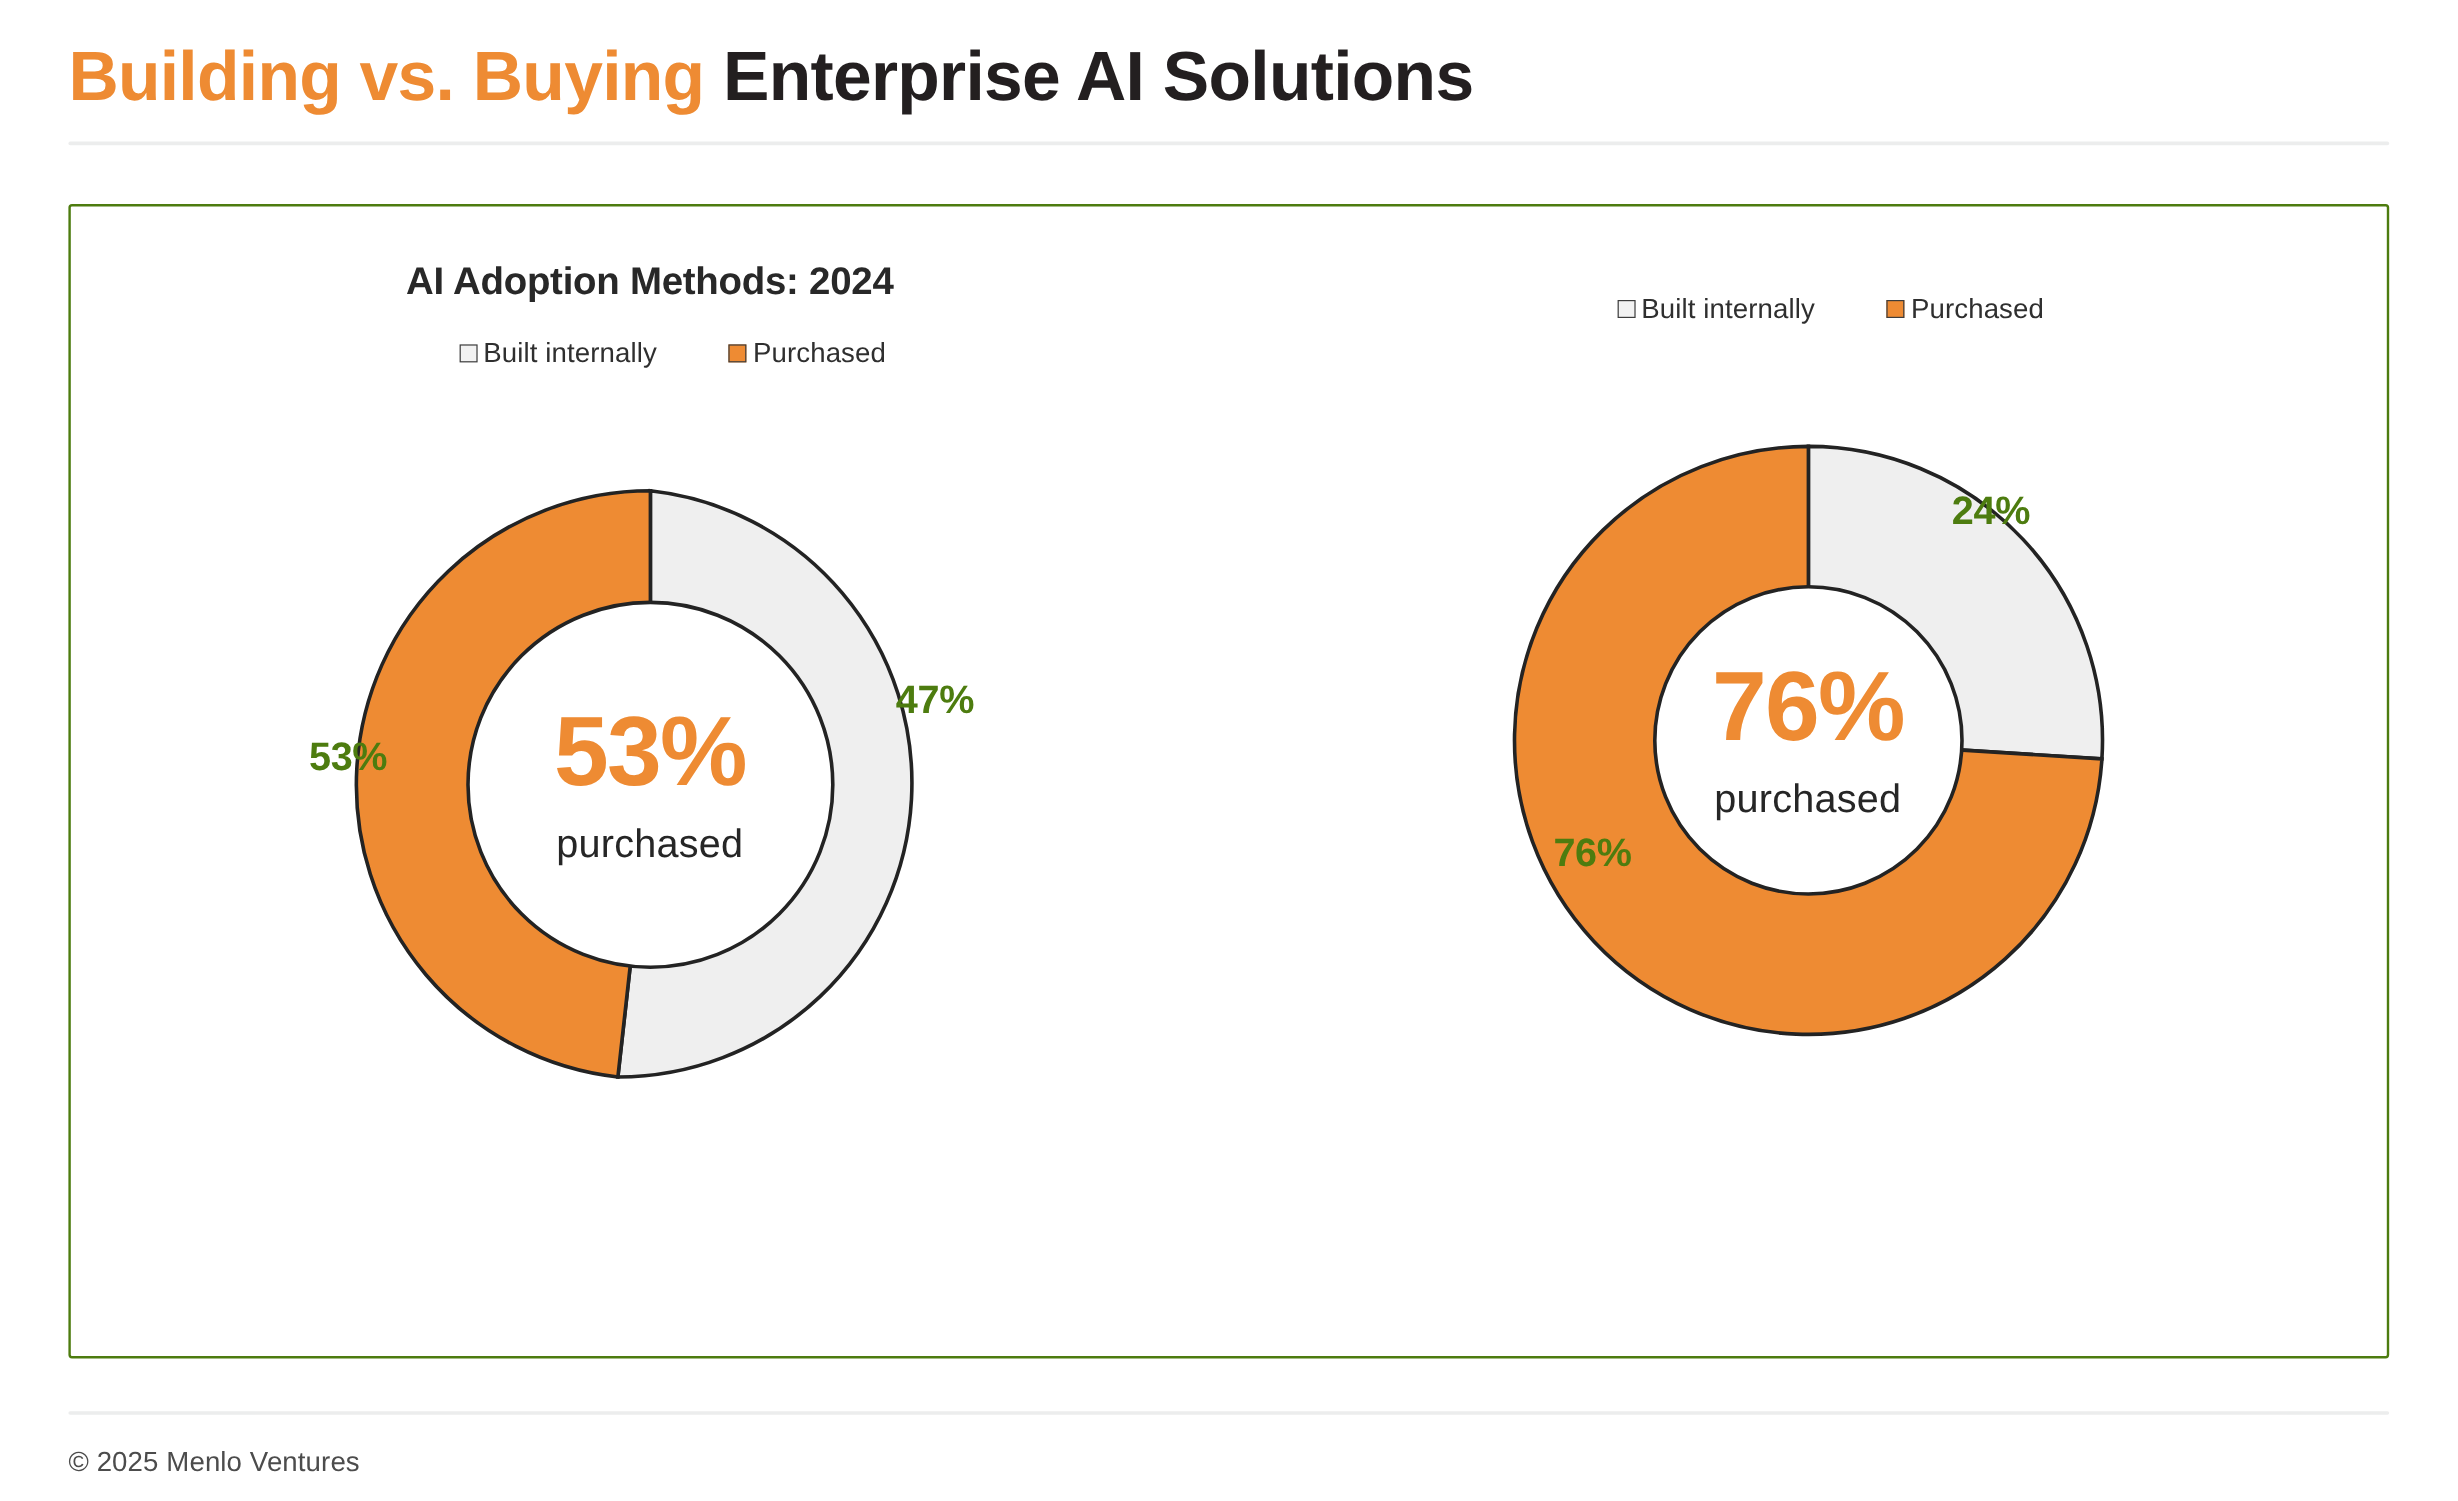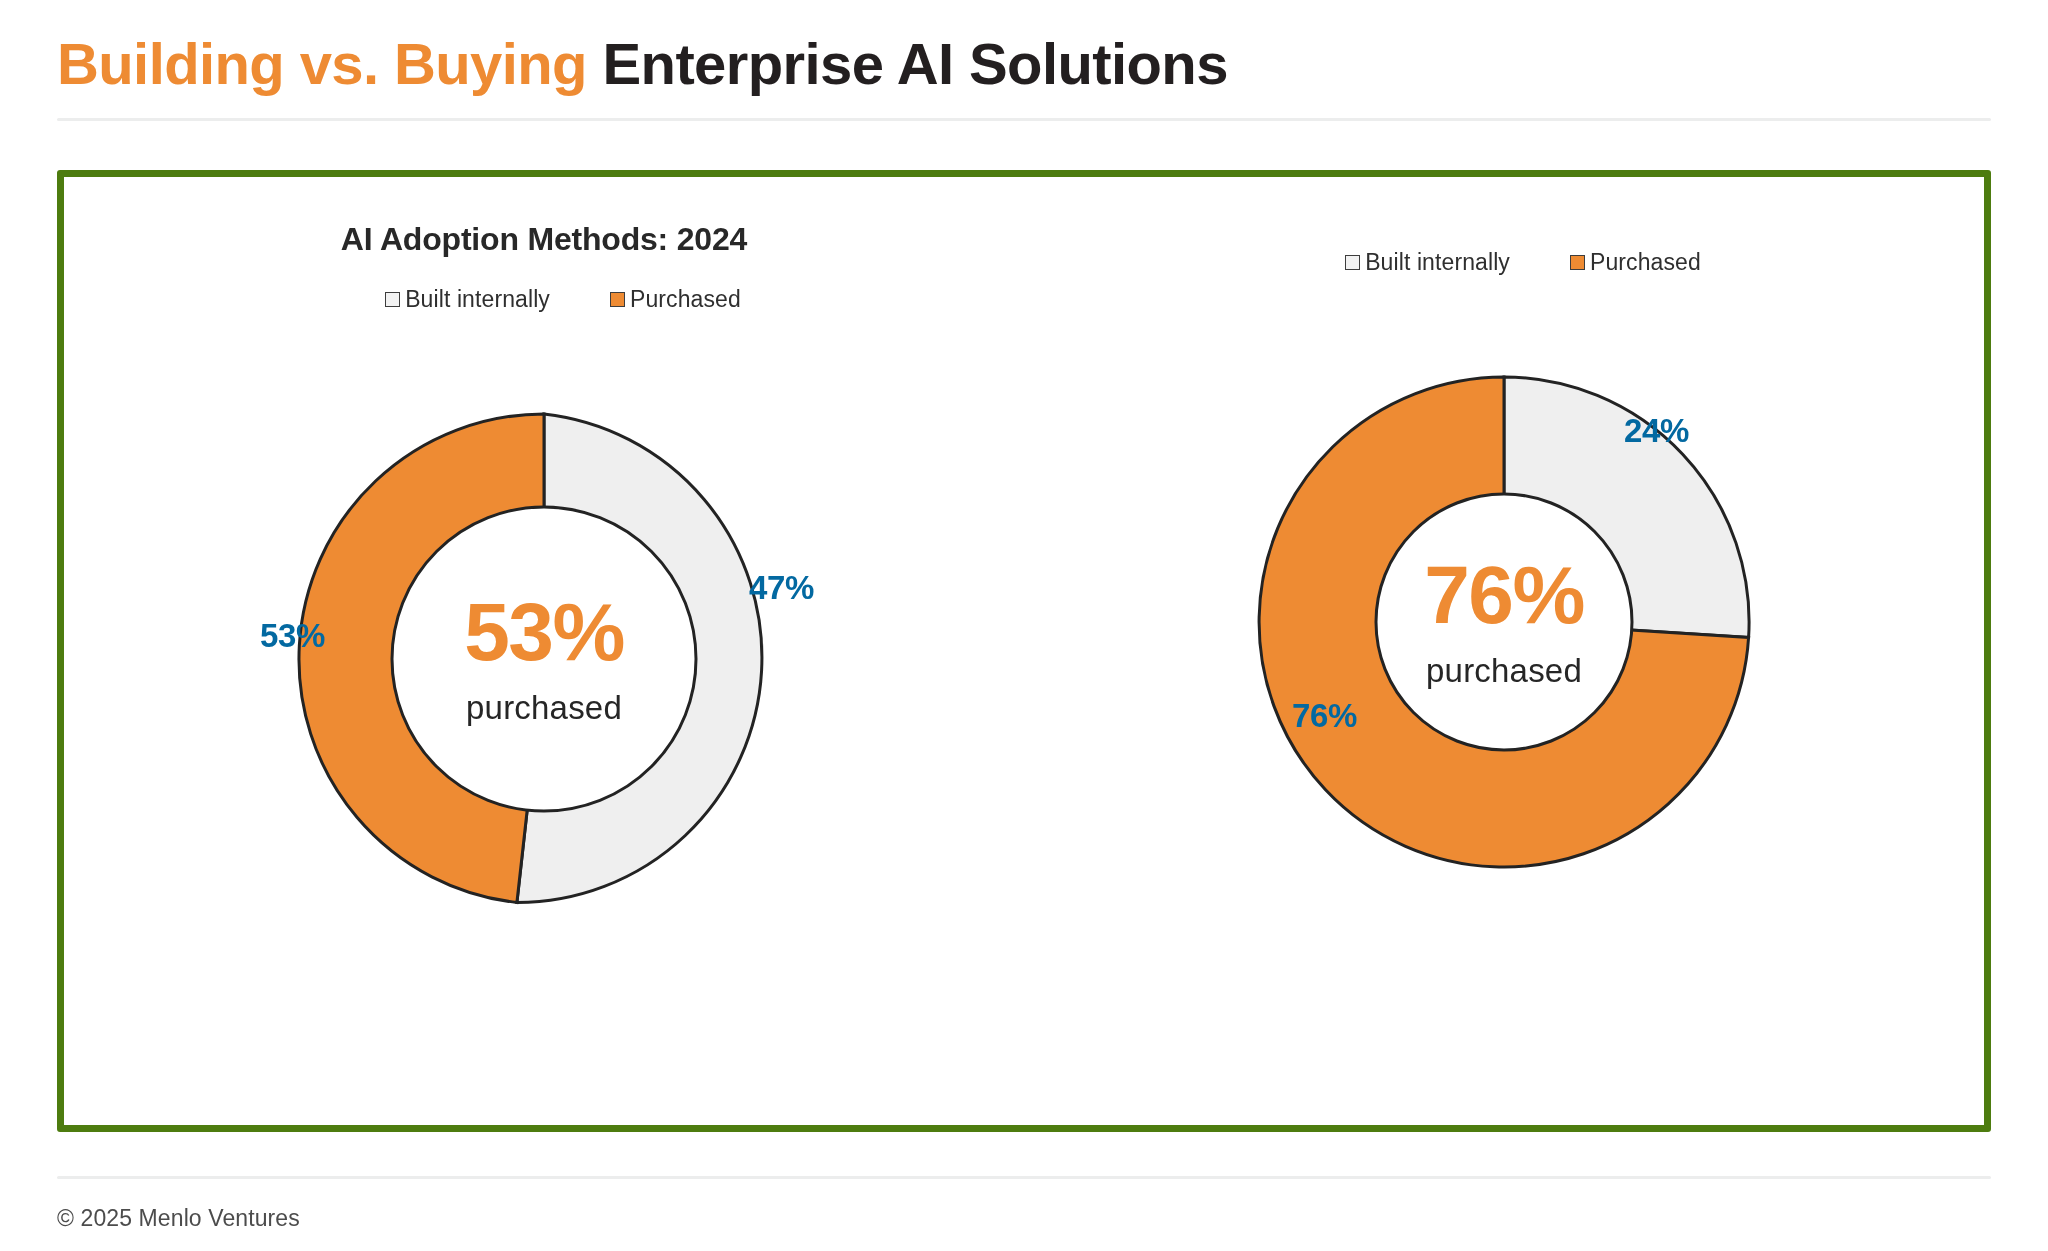--- a/index.html
+++ b/index.html
@@ -44,21 +44,21 @@
   }
 
   
   .card {
     position: absolute;
     left: 57px;
     top: 170px;
     width: 1934px;
     height: 962px;
     background: #ffffff;
-    border: 7px solid #4d7c0f;
+    border: 2px solid #4d7c0f;
     border-radius: 3px;
   }
 
   .charts-row {
     position: absolute;
     inset: 0;
     display: flex;
     flex-direction: row;
   }
   .chart-col {
@@ -140,21 +140,21 @@
     font-weight: 400;
     color: #262626;
     letter-spacing: 0.2px;
   }
 
   
   .slice-label {
     position: absolute;
     font-size: 33px;
     font-weight: 800;
-    color: #0369a1;
+    color: #4d7c0f;
     letter-spacing: -0.3px;
     white-space: nowrap;
   }
 
   
   .lbl-l-purchased { left: 36px;  top: 278px; }
   .lbl-l-built     { left: 525px; top: 230px; }
   
   .lbl-r-built     { left: 440px; top: 110px; }
   .lbl-r-purchased { left: 108px; top: 395px; }

